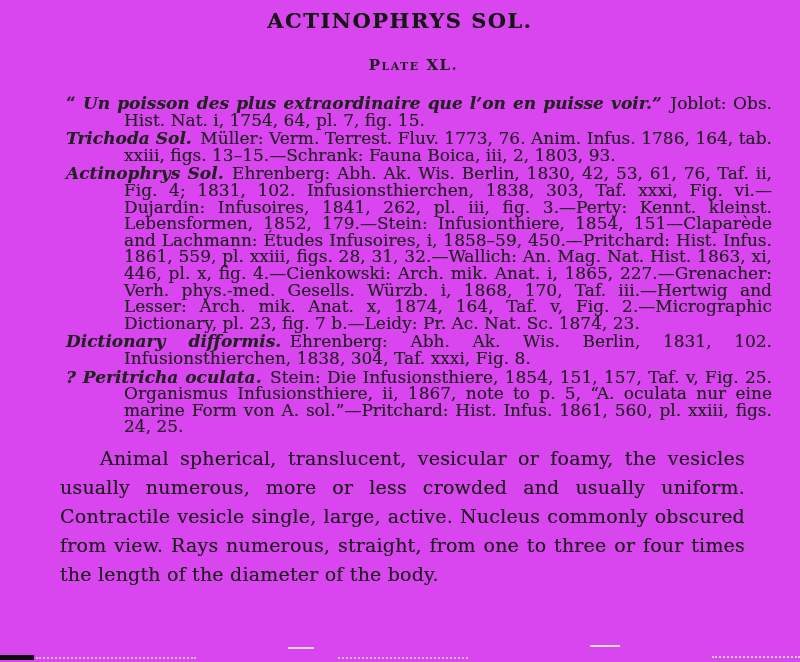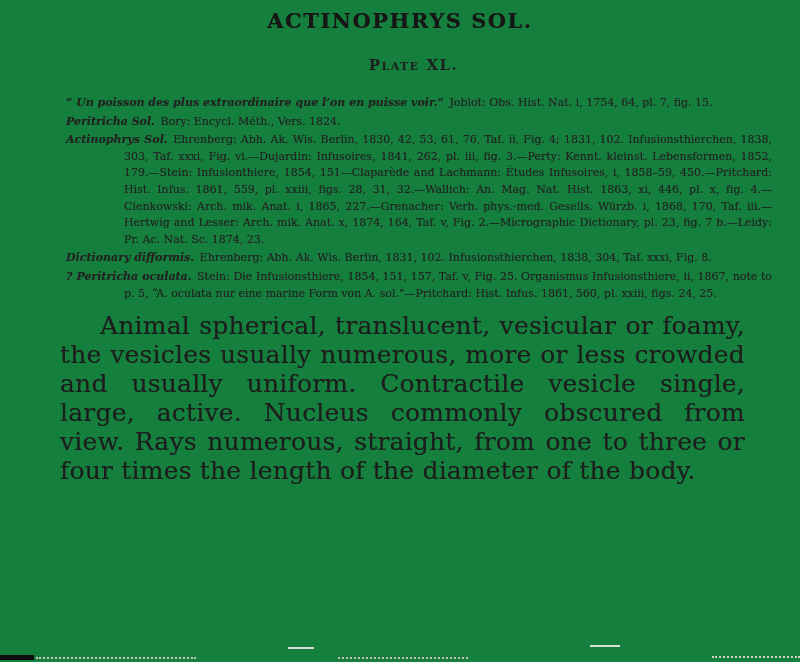--- a/index.html
+++ b/index.html
@@ -6,21 +6,21 @@
   body {
     width: 800px; height: 662px;
     background: #f7f6f4;
     font-family: "DejaVu Serif", serif;
     color: #1b1b1b;
     overflow: hidden;
   }
   .page {
     position: relative;
     width: 800px; height: 662px;
-    background: #15803d;
+    background: #d946ef;
     overflow: hidden;
   }
   .title {
     margin: 8px 0 0 0;
     text-align: center;
     font-size: 21px;
     font-weight: bold;
     letter-spacing: 1.5px;
     color: #161616;
     text-shadow: 0 0 0.5px rgba(20,20,20,0.55);
@@ -30,39 +30,39 @@
     text-align: center;
     font-variant: small-caps;
     font-weight: bold;
     font-size: 15px;
     letter-spacing: 1.5px;
     color: #1e1e1e;
     padding-left: 27px;
   }
   .synonymy {
     margin: 21px 28px 9px 66px;
-    font-size: 11px;
+    font-size: 17px;
     line-height: 16.6px;
     text-align: justify;
     color: #222;
     text-shadow: 0 0 0.4px rgba(30,30,30,0.45);
   }
   .entry {
     margin: 0 0 2px 0;
     padding-left: 58px;
     text-indent: -58px;
   }
   .entry-prefix { font-weight: bold; }
   .entry.species .entry-prefix { font-style: italic; }
   .entry.quote .entry-prefix { font-style: normal; }
   .entry-name { font-weight: bold; font-style: italic; }
   .entry-refs { font-weight: normal; font-style: normal; }
   .description {
     margin: 6px 55px 4px 60px;
-    font-size: 25px;
+    font-size: 19px;
     line-height: 29px;
     text-align: justify;
     color: #1d1d1d;
     letter-spacing: 0.2px;
     text-shadow: 0 0 0.5px rgba(25,25,25,0.5);
   }
   .para { margin: 0; text-indent: 40px; }
   .size-label { font-style: italic; }
   
   .artifact { position: absolute; }
@@ -96,24 +96,24 @@
 
   <h1 class="title">ACTINOPHRYS SOL.</h1>
 
   <h2 class="plate">Plate XL.</h2>
 
   <div class="synonymy" id="synonymy">
   <p class="entry quote">
     <span class="entry-prefix">“ </span><span class="entry-name">Un poisson des plus extraordinaire que l’on en puisse voir.”</span><span class="entry-refs"> Joblot: Obs. Hist. Nat. i, 1754, 64, pl. 7, fig. 15.</span>
   </p>
 
+  <p class="entry species">
+    <span class="entry-prefix"></span><span class="entry-name">Trichoda Sol.</span><span class="entry-refs"> Müller: Verm. Terrest. Fluv. 1773, 76.  Anim. Infus. 1786, 164, tab. xxiii, figs. 13–15.—Schrank: Fauna Boica, iii, 2, 1803, 93.</span>
+  </p>
 
-  <p class="entry species">
-    <span class="entry-prefix"></span><span class="entry-name">Peritricha Sol.</span><span class="entry-refs"> Bory: Encycl. Méth., Vers. 1824.</span>
-  </p>
 
   <p class="entry species">
     <span class="entry-prefix"></span><span class="entry-name">Actinophrys Sol.</span><span class="entry-refs"> Ehrenberg: Abh. Ak. Wis. Berlin, 1830, 42, 53, 61, 76, Taf. ii, Fig. 4; 1831, 102.  Infusionsthierchen, 1838, 303, Taf. xxxi, Fig. vi.—Dujardin: Infusoires, 1841, 262, pl. iii, fig. 3.—Perty: Kennt. kleinst. Lebensformen, 1852, 179.—Stein: Infusionthiere, 1854, 151—Claparède and Lachmann: Études Infusoires, i, 1858–59, 450.—Pritchard: Hist. Infus. 1861, 559, pl. xxiii, figs. 28, 31, 32.—Wallich: An. Mag. Nat. Hist. 1863, xi, 446, pl. x, fig. 4.—Cienkowski: Arch. mik. Anat. i, 1865, 227.—Grenacher: Verh. phys.-med. Gesells. Würzb. i, 1868, 170, Taf. iii.—Hertwig and Lesser: Arch. mik. Anat. x, 1874, 164, Taf. v, Fig. 2.—Micrographic Dictionary, pl. 23, fig. 7 b.—Leidy: Pr. Ac. Nat. Sc. 1874, 23.</span>
   </p>
 
   <p class="entry species">
     <span class="entry-prefix"></span><span class="entry-name">Dictionary difformis.</span><span class="entry-refs"> Ehrenberg: Abh. Ak. Wis. Berlin, 1831, 102.  Infusionsthierchen, 1838, 304, Taf. xxxi, Fig. 8.</span>
   </p>
 
 

